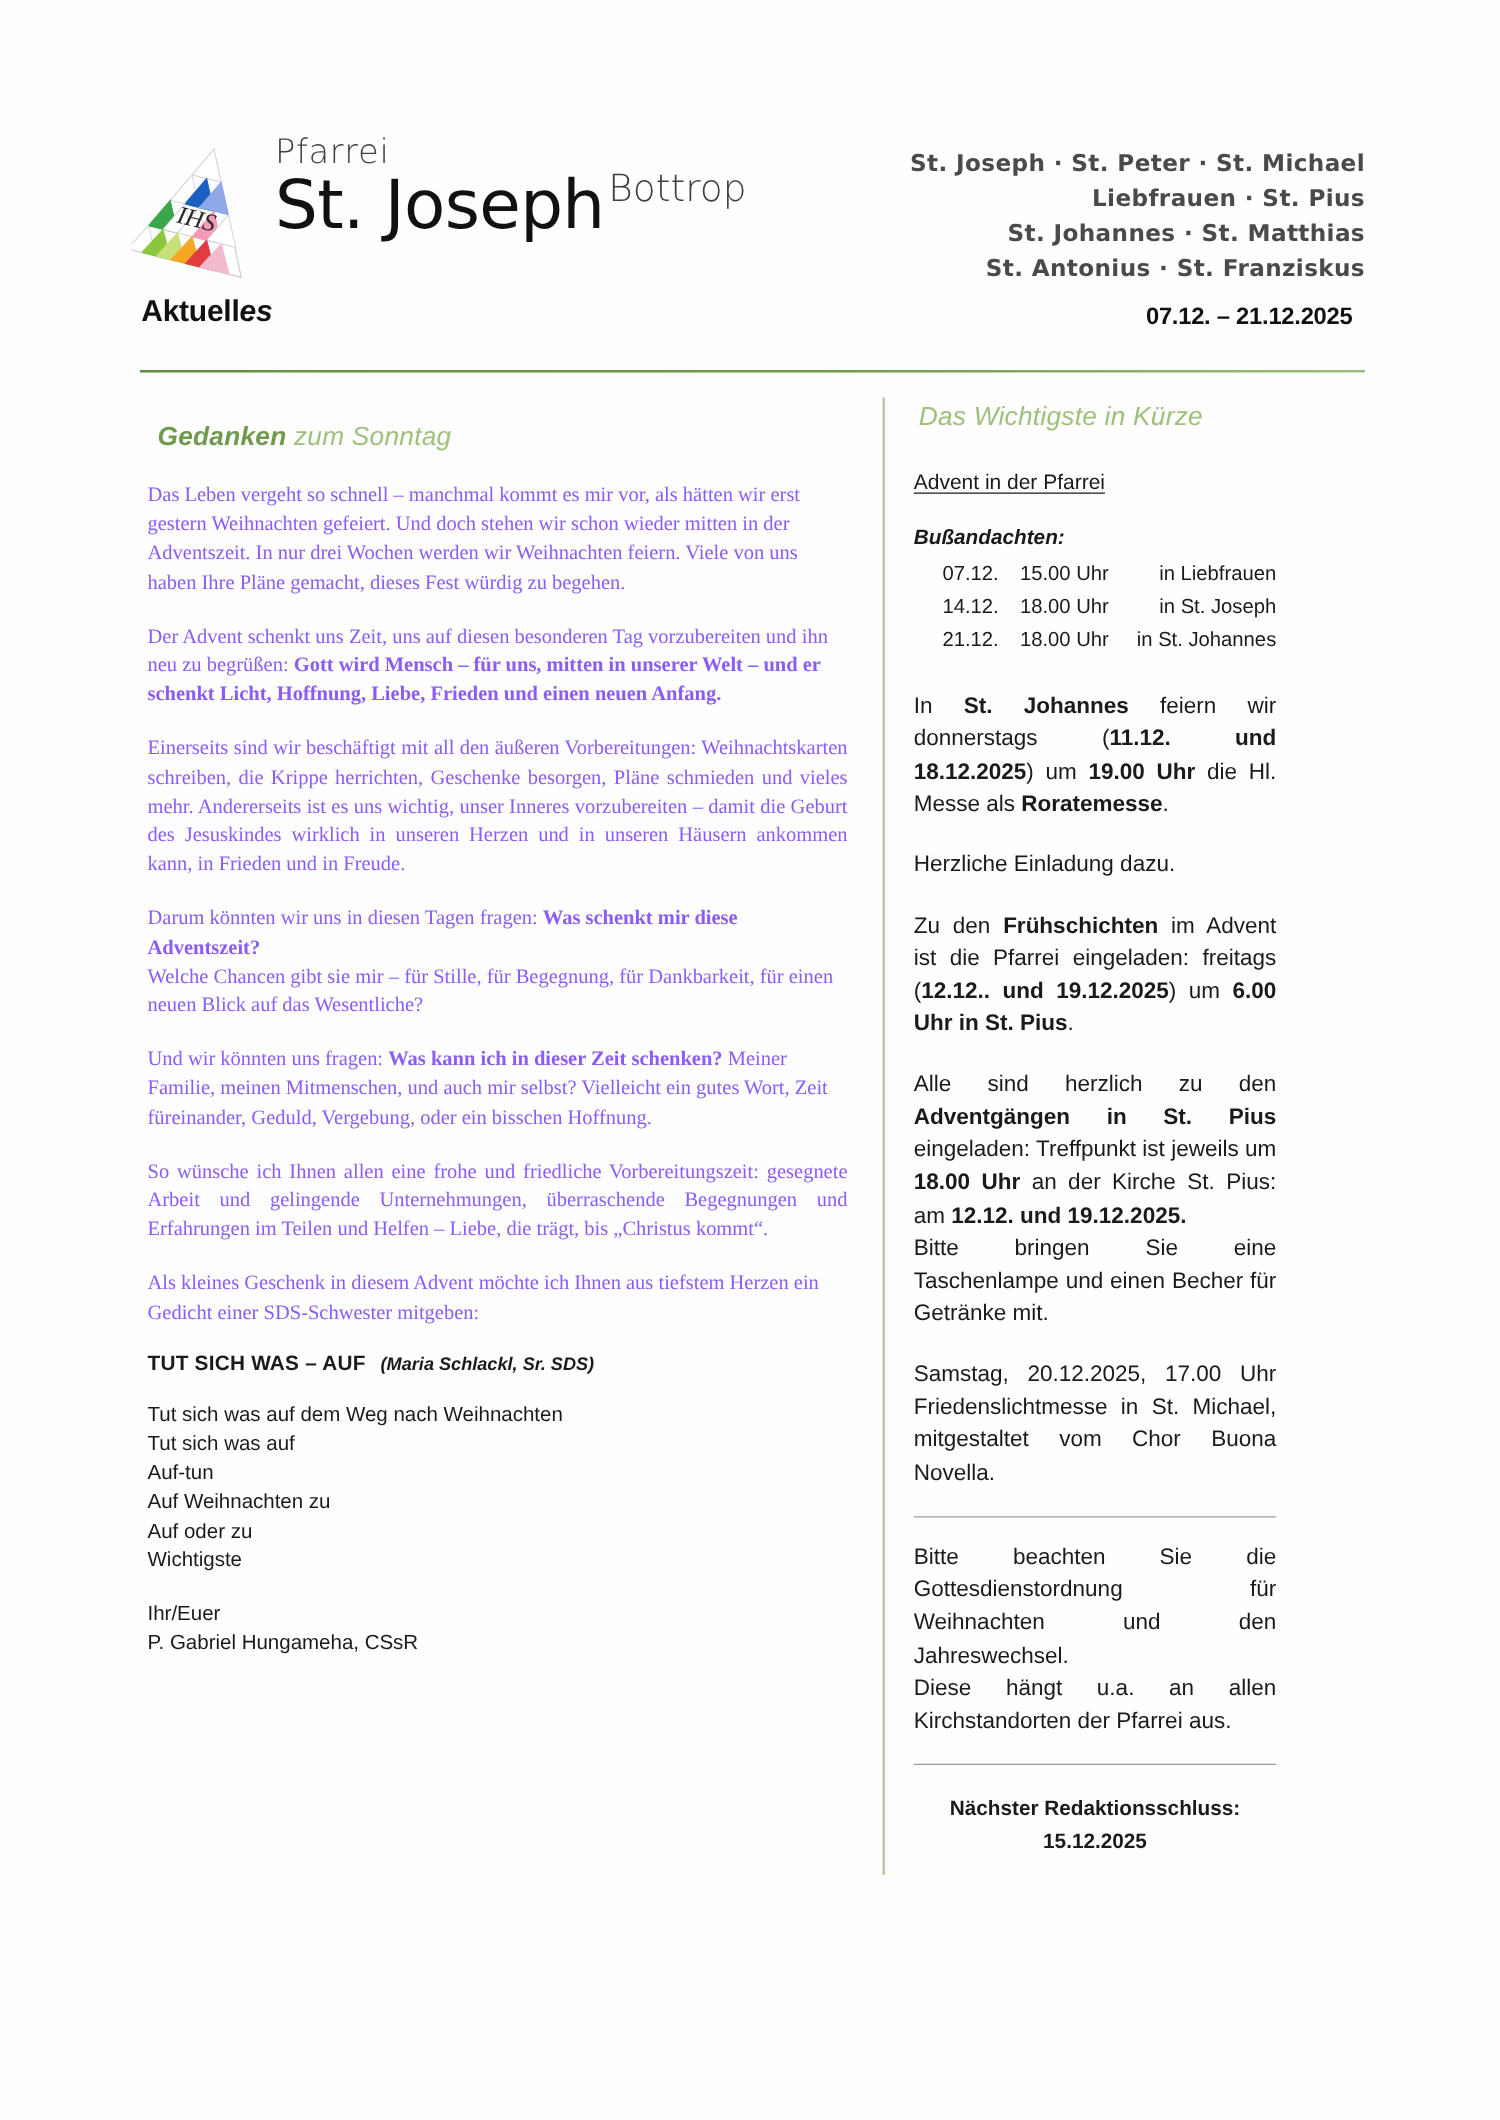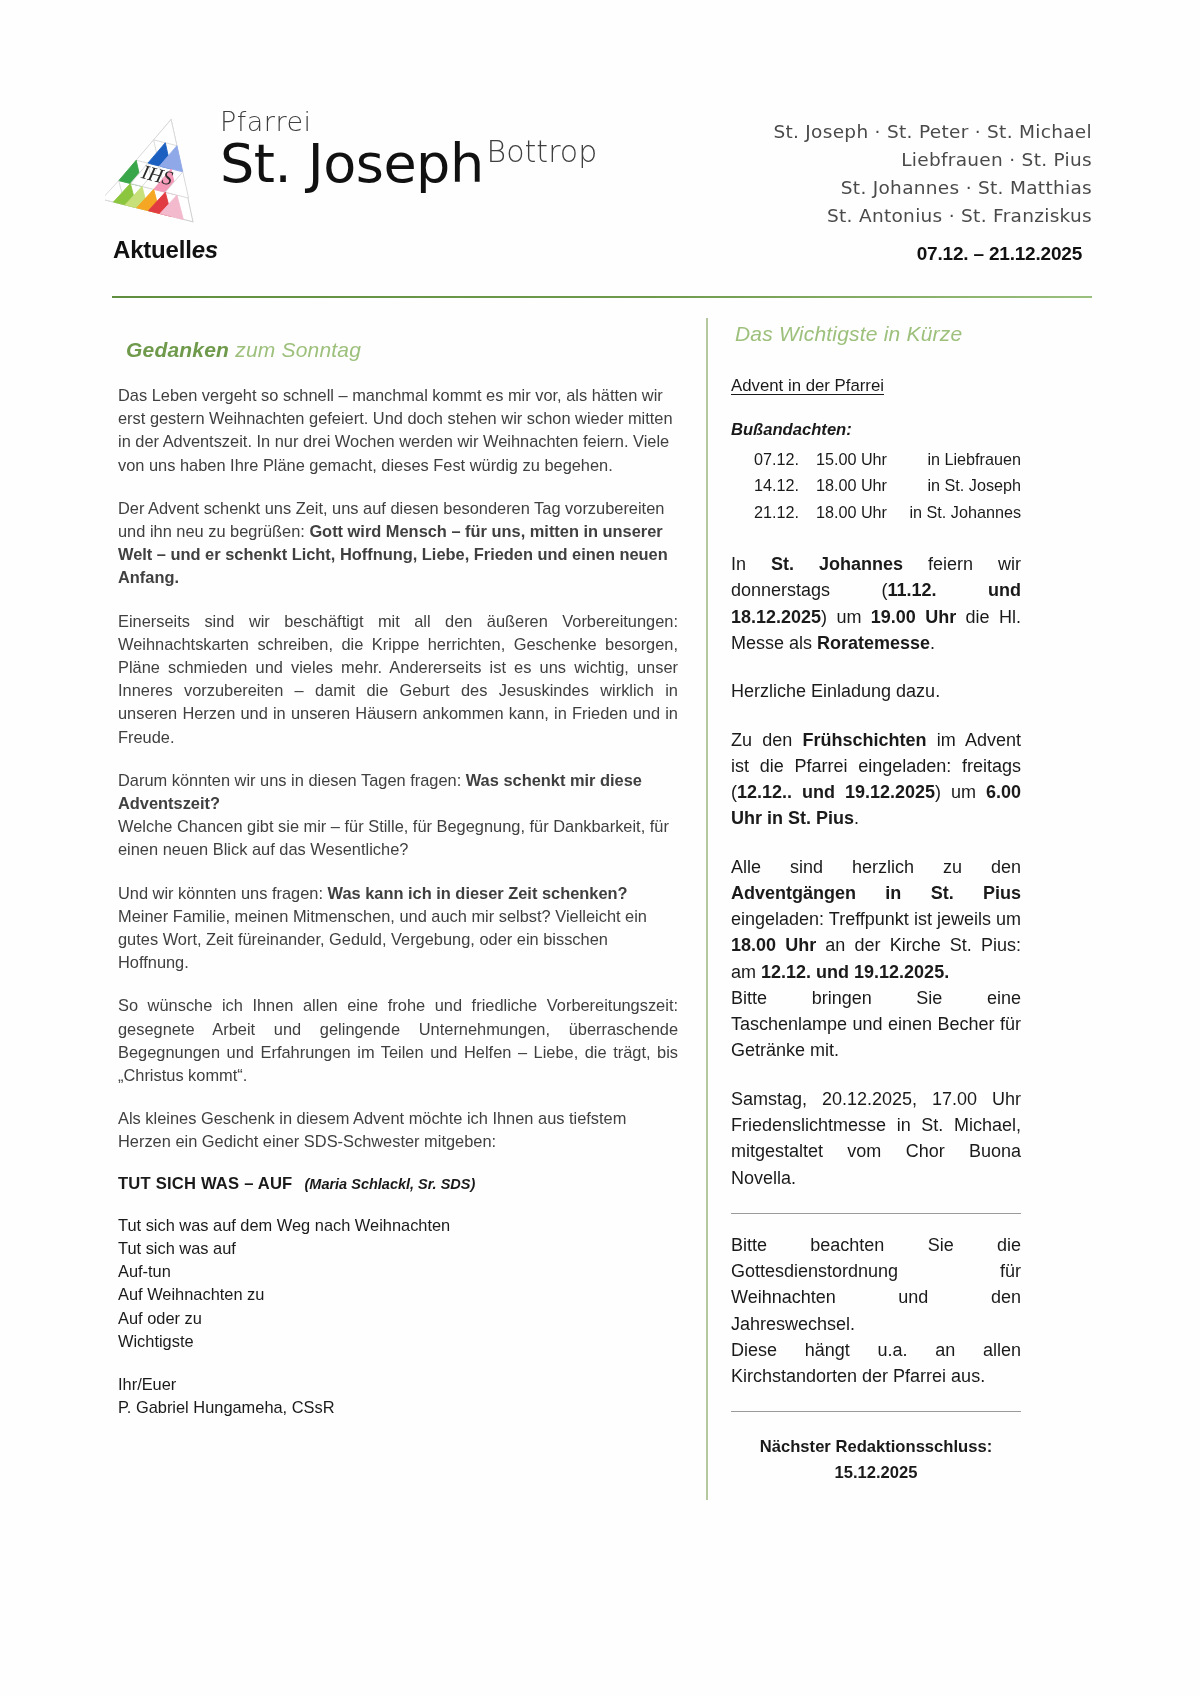--- a/index.html
+++ b/index.html
@@ -73,21 +73,21 @@
     margin-left: 3px;
     letter-spacing: 0px;
   }
   .parish-list {
     position: absolute;
     right: 108px;
     top: 118px;
     text-align: right;
     font-family: "DejaVu Sans", sans-serif;
     font-size: 18.5px;
-    font-weight: 400;
+    font-weight: 700;
     line-height: 1.52;
     color: #4a4a4a;
     letter-spacing: 0.3px;
   }
   .parish-list div { white-space: nowrap; }
 
   .aktuelles {
     position: absolute;
     left: 113px;
     top: 236px;
@@ -155,21 +155,22 @@
   .sec-head .strong { font-weight: 600; color: #6f9a4c; }
   .sec-head .light  { font-weight: 400; color: #9dc07c; }
 
   .col-right .sec-head { margin-left: 4px; margin-bottom: 30px; }
 
   
   p.body {
     margin: 0 0 20px 0;
     font-size: 16.4px;
     line-height: 1.415;
-    color: #404040;
+    color: #8b5cf6;
+    font-family: Liberation Serif, serif;
   }
   p.body.just { text-align: justify; }
   p.body b, span.b { font-weight: bold; }
 
   .poem {
     margin: 0 0 20px 0;
     font-size: 16.4px;
     line-height: 1.415;
   }
   .poem div { white-space: pre; }

